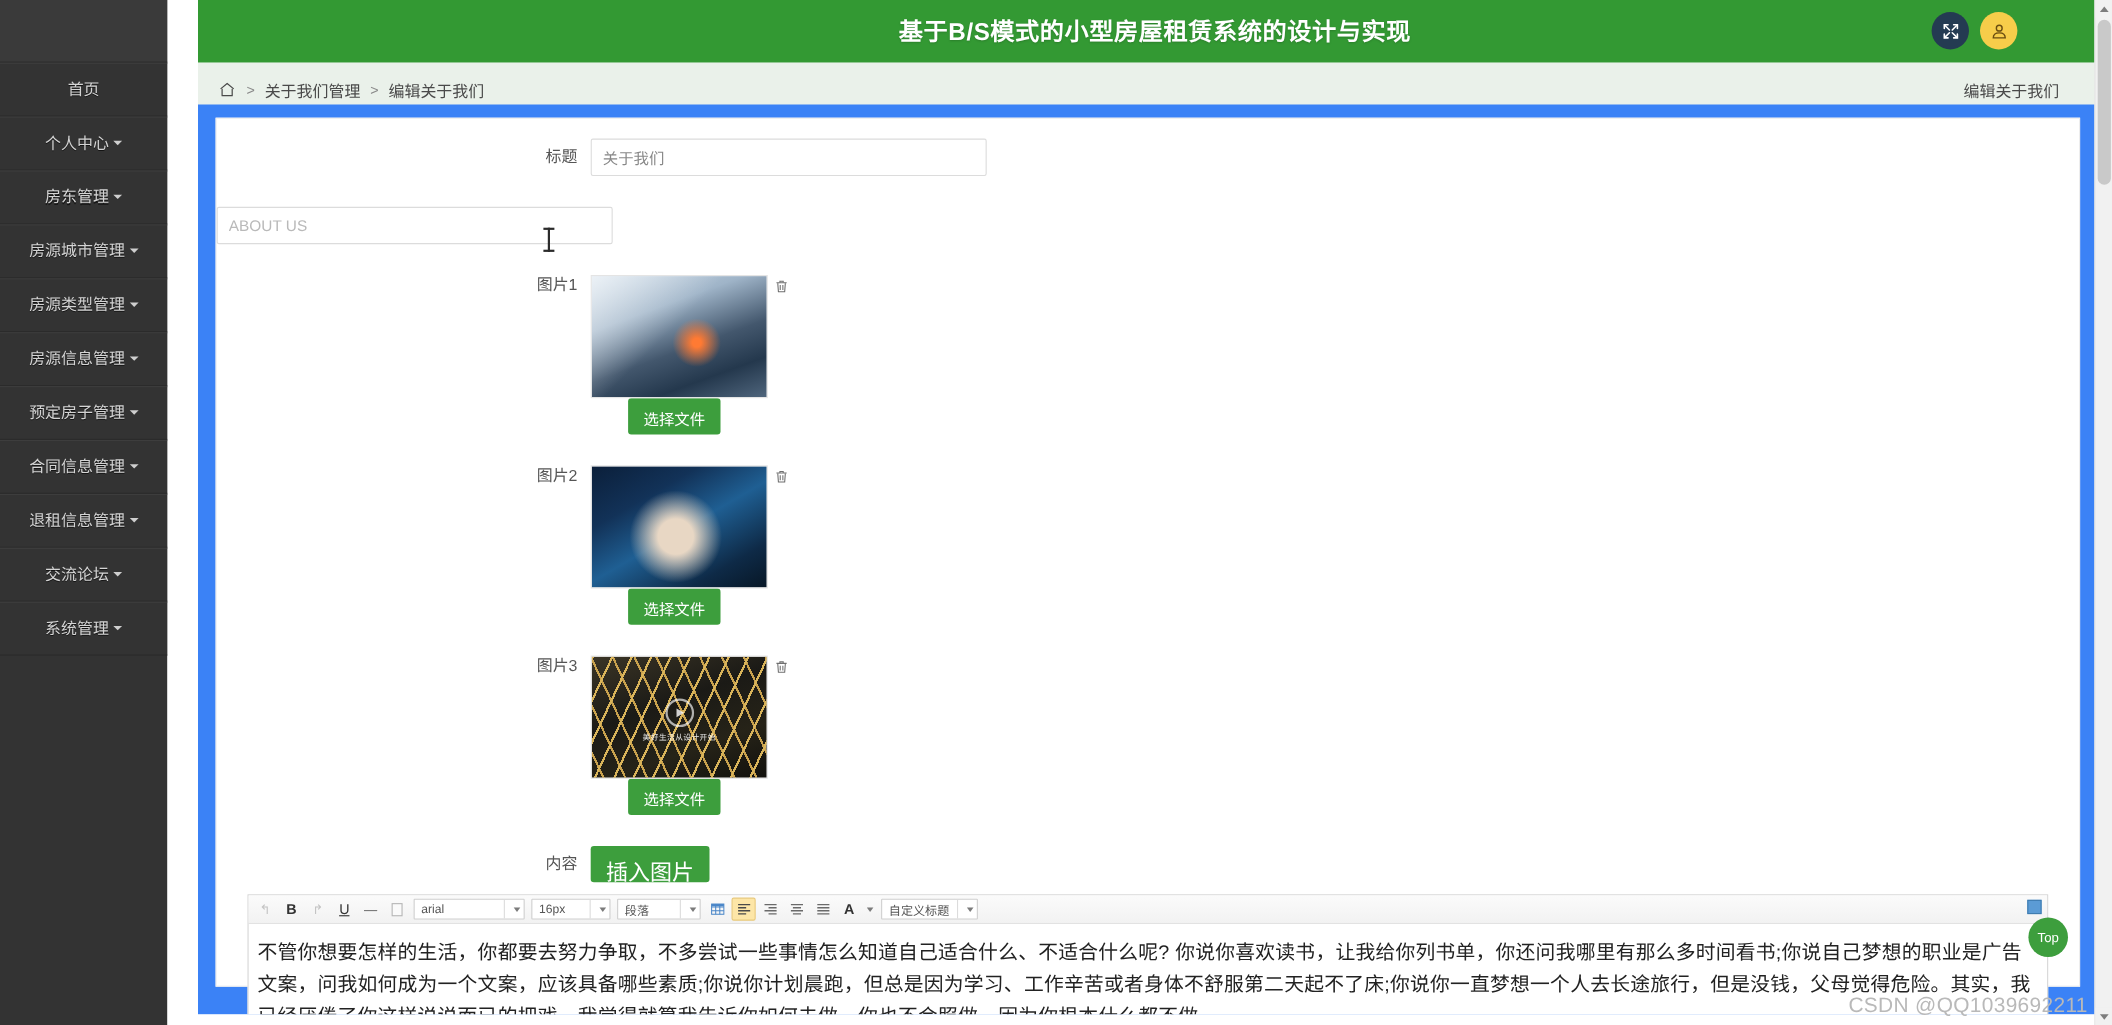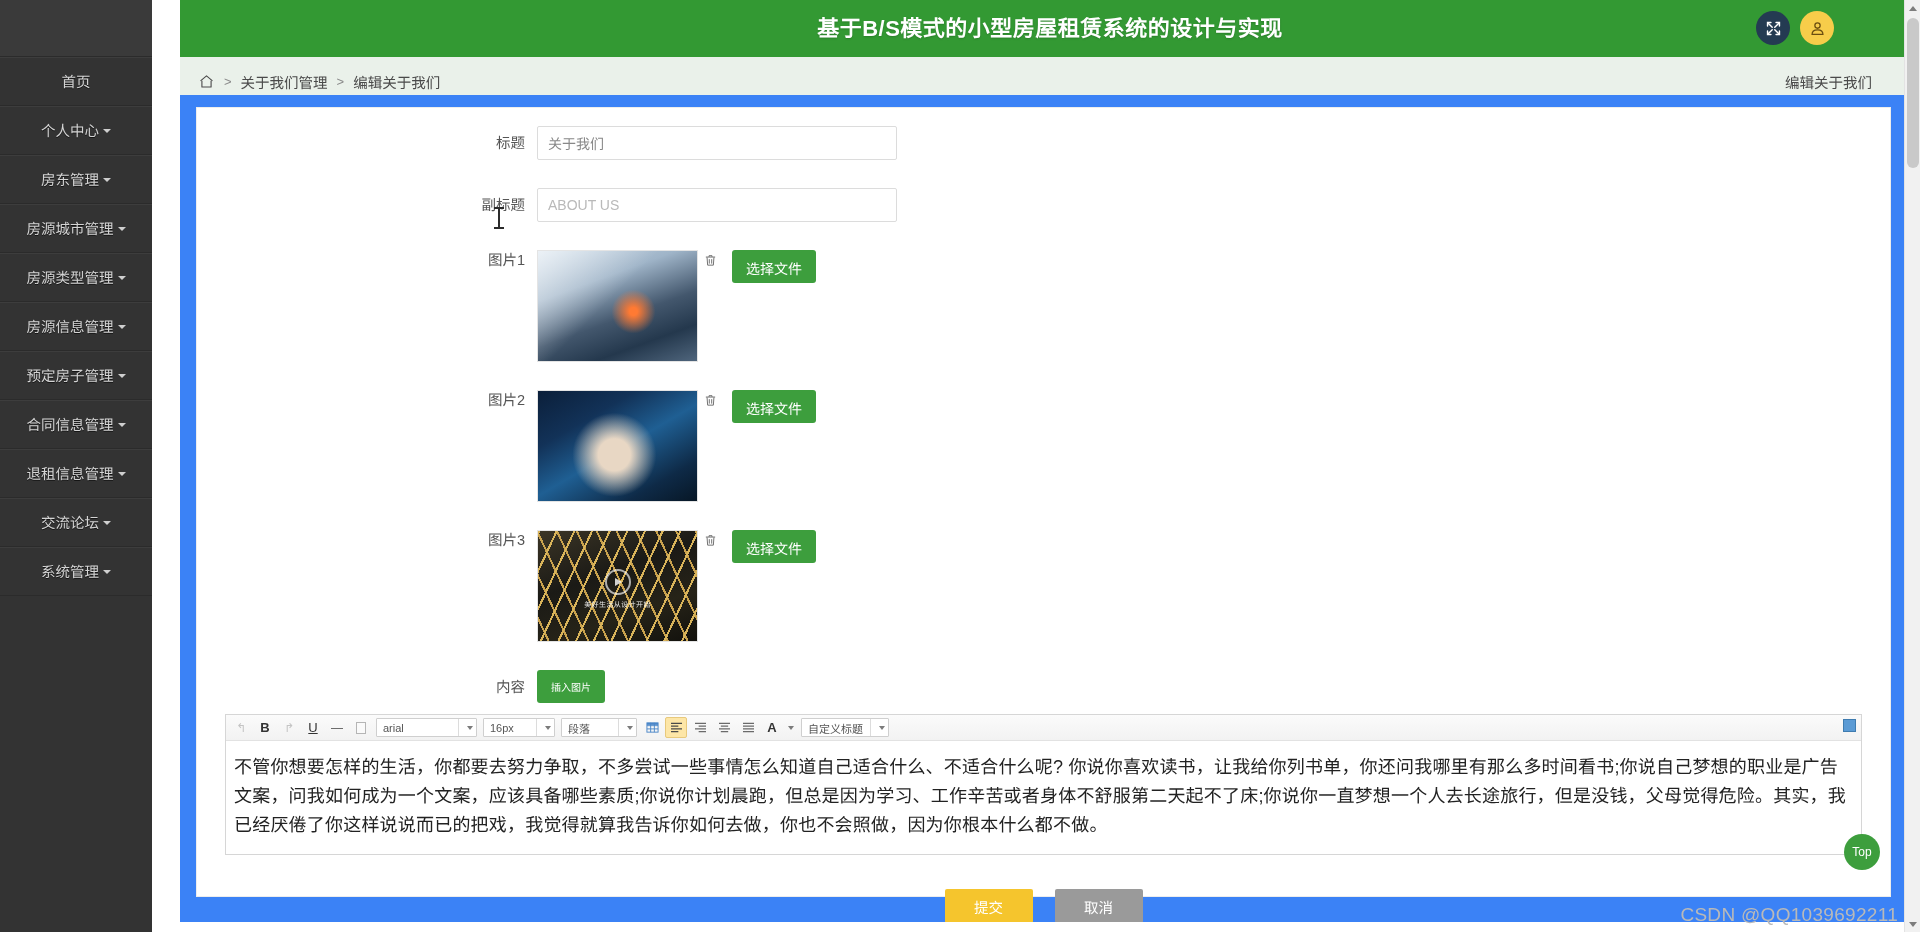--- a/index.html
+++ b/index.html
@@ -151,21 +151,21 @@
     padding: 0 10px;
     font-size: 14px;
     color: #888;
     font-family: "Liberation Sans", sans-serif;
     outline: none;
     background: #fff;
   }
   .text-input::placeholder { color:#b9b9b9; }
 
   
-  .img-row-body { display:flex; align-items: flex-start; }
+  .img-row-body { display:flex; align-items: flex-start; flex-direction: column; }
   .img-thumb-wrap { position: relative; }
   .img-thumb {
     width: 161px; height: 112px;
     border: 1px solid #e4e4e4;
     background-size: cover;
     background-position: center;
     display:block;
   }
   .img-del {
     position: absolute;
@@ -225,21 +225,21 @@
     position:absolute; left:0; right:0; top:62%;
     text-align:center;
     color: rgba(255,255,255,.9);
     font-size: 7px;
     letter-spacing:.4px;
   }
 
   .btn-insert {
     background: #3d9e3d;
     color:#fff; border:none; border-radius:3px;
-    font-size: 10px; padding: 8px 14px; height:33px;
+    font-size: 20px; padding: 8px 14px; height:33px;
     cursor:pointer;
     font-family: "Liberation Sans", sans-serif;
   }
 
   
   .editor {
     margin: 4px 28px 0 28px;
     border: 1px solid #d6d6d6;
     background: #fff;
   }
@@ -448,21 +448,20 @@
   <div class="content-wrap">
     <div class="card">
       <div class="form-area">
 
         <div class="form-row">
           <div class="form-label">标题</div>
           <input class="text-input" type="text" value="关于我们" style="">
         </div>
 
         <div class="form-row">
-          <div class="form-label">副标题</div>
           <input class="text-input" type="text" placeholder="ABOUT US" style="">
         </div>
 
         <div class="form-row">
           <div class="form-label" style="line-height:20px;">图片1</div>
           <div class="img-row-body">
             <div class="img-thumb-wrap">
               <div class="img-thumb thumb1"></div>
               <div class="img-del">
                 <svg width="15" height="15" viewBox="0 0 20 20" aria-hidden="true">

